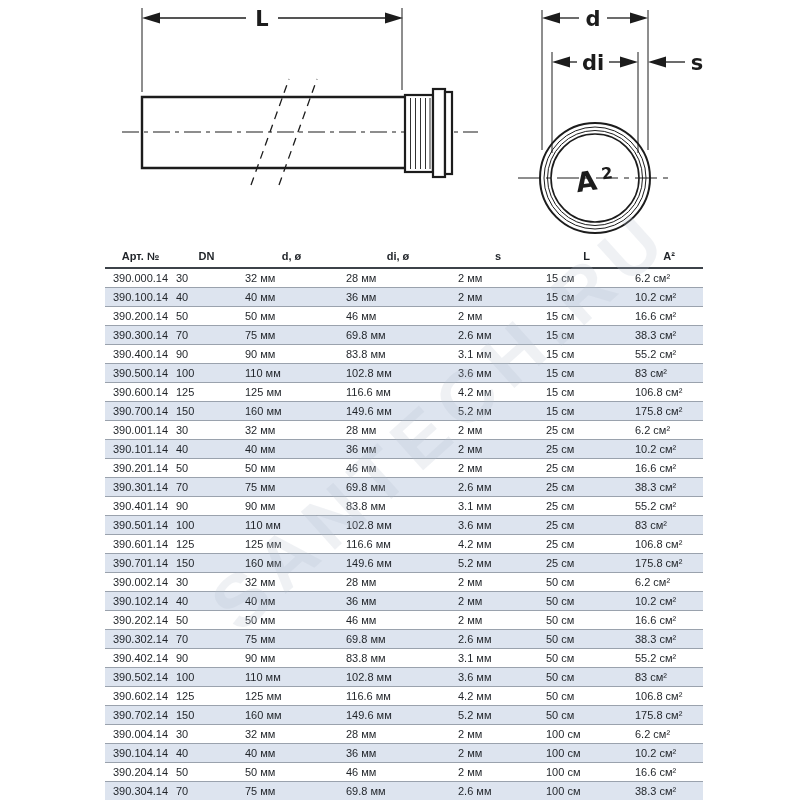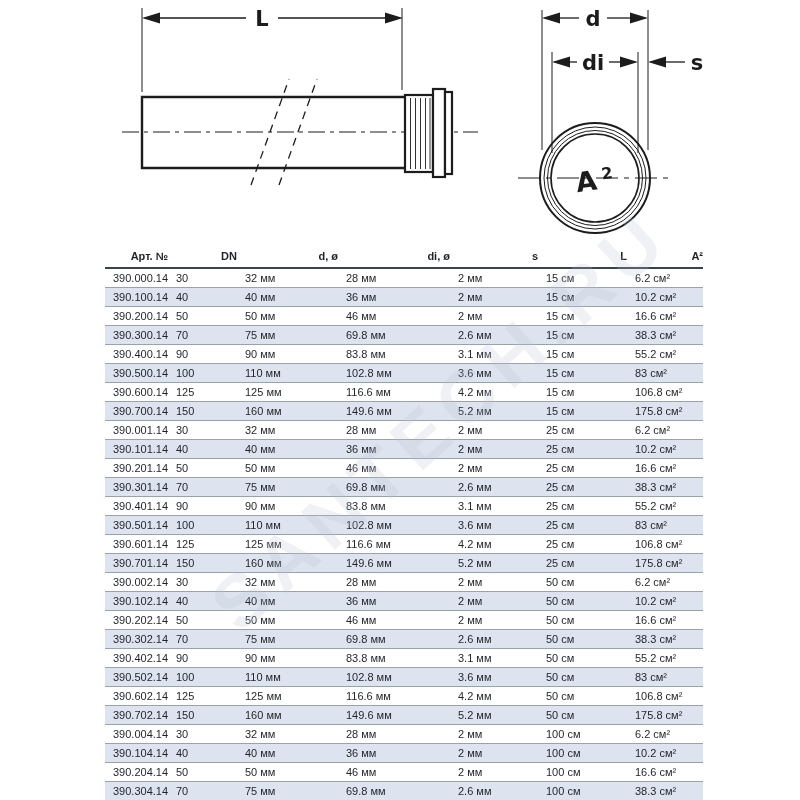--- a/index.html
+++ b/index.html
@@ -36,21 +36,21 @@
   table.spec{
     position:absolute;left:105px;top:250px;width:598px;
     border-collapse:collapse;table-layout:fixed;
     font-size:11px;z-index:2;
   }
   table.spec col.c1{width:63px;}  table.spec col.c2{width:69px;}
   table.spec col.c3{width:101px;} table.spec col.c4{width:112px;}
   table.spec col.c5{width:88px;}  table.spec col.c6{width:89px;}
   table.spec col.c7{width:76px;}
   table.spec th{
-    text-align:right;font-weight:bold;padding:0 0 5px 8px;
+    text-align:center;font-weight:bold;padding:0 0 5px 8px;
     border-bottom:2px solid var(--header_border);white-space:nowrap;
   }
   table.spec td{
     height:19px;padding:0 0 0 8px;
     border-bottom:1px solid var(--row_border);white-space:nowrap;
     overflow:hidden;
   }
   table.spec tbody tr:nth-child(even){background:var(--row_alt);}
 </style>
 </head>

